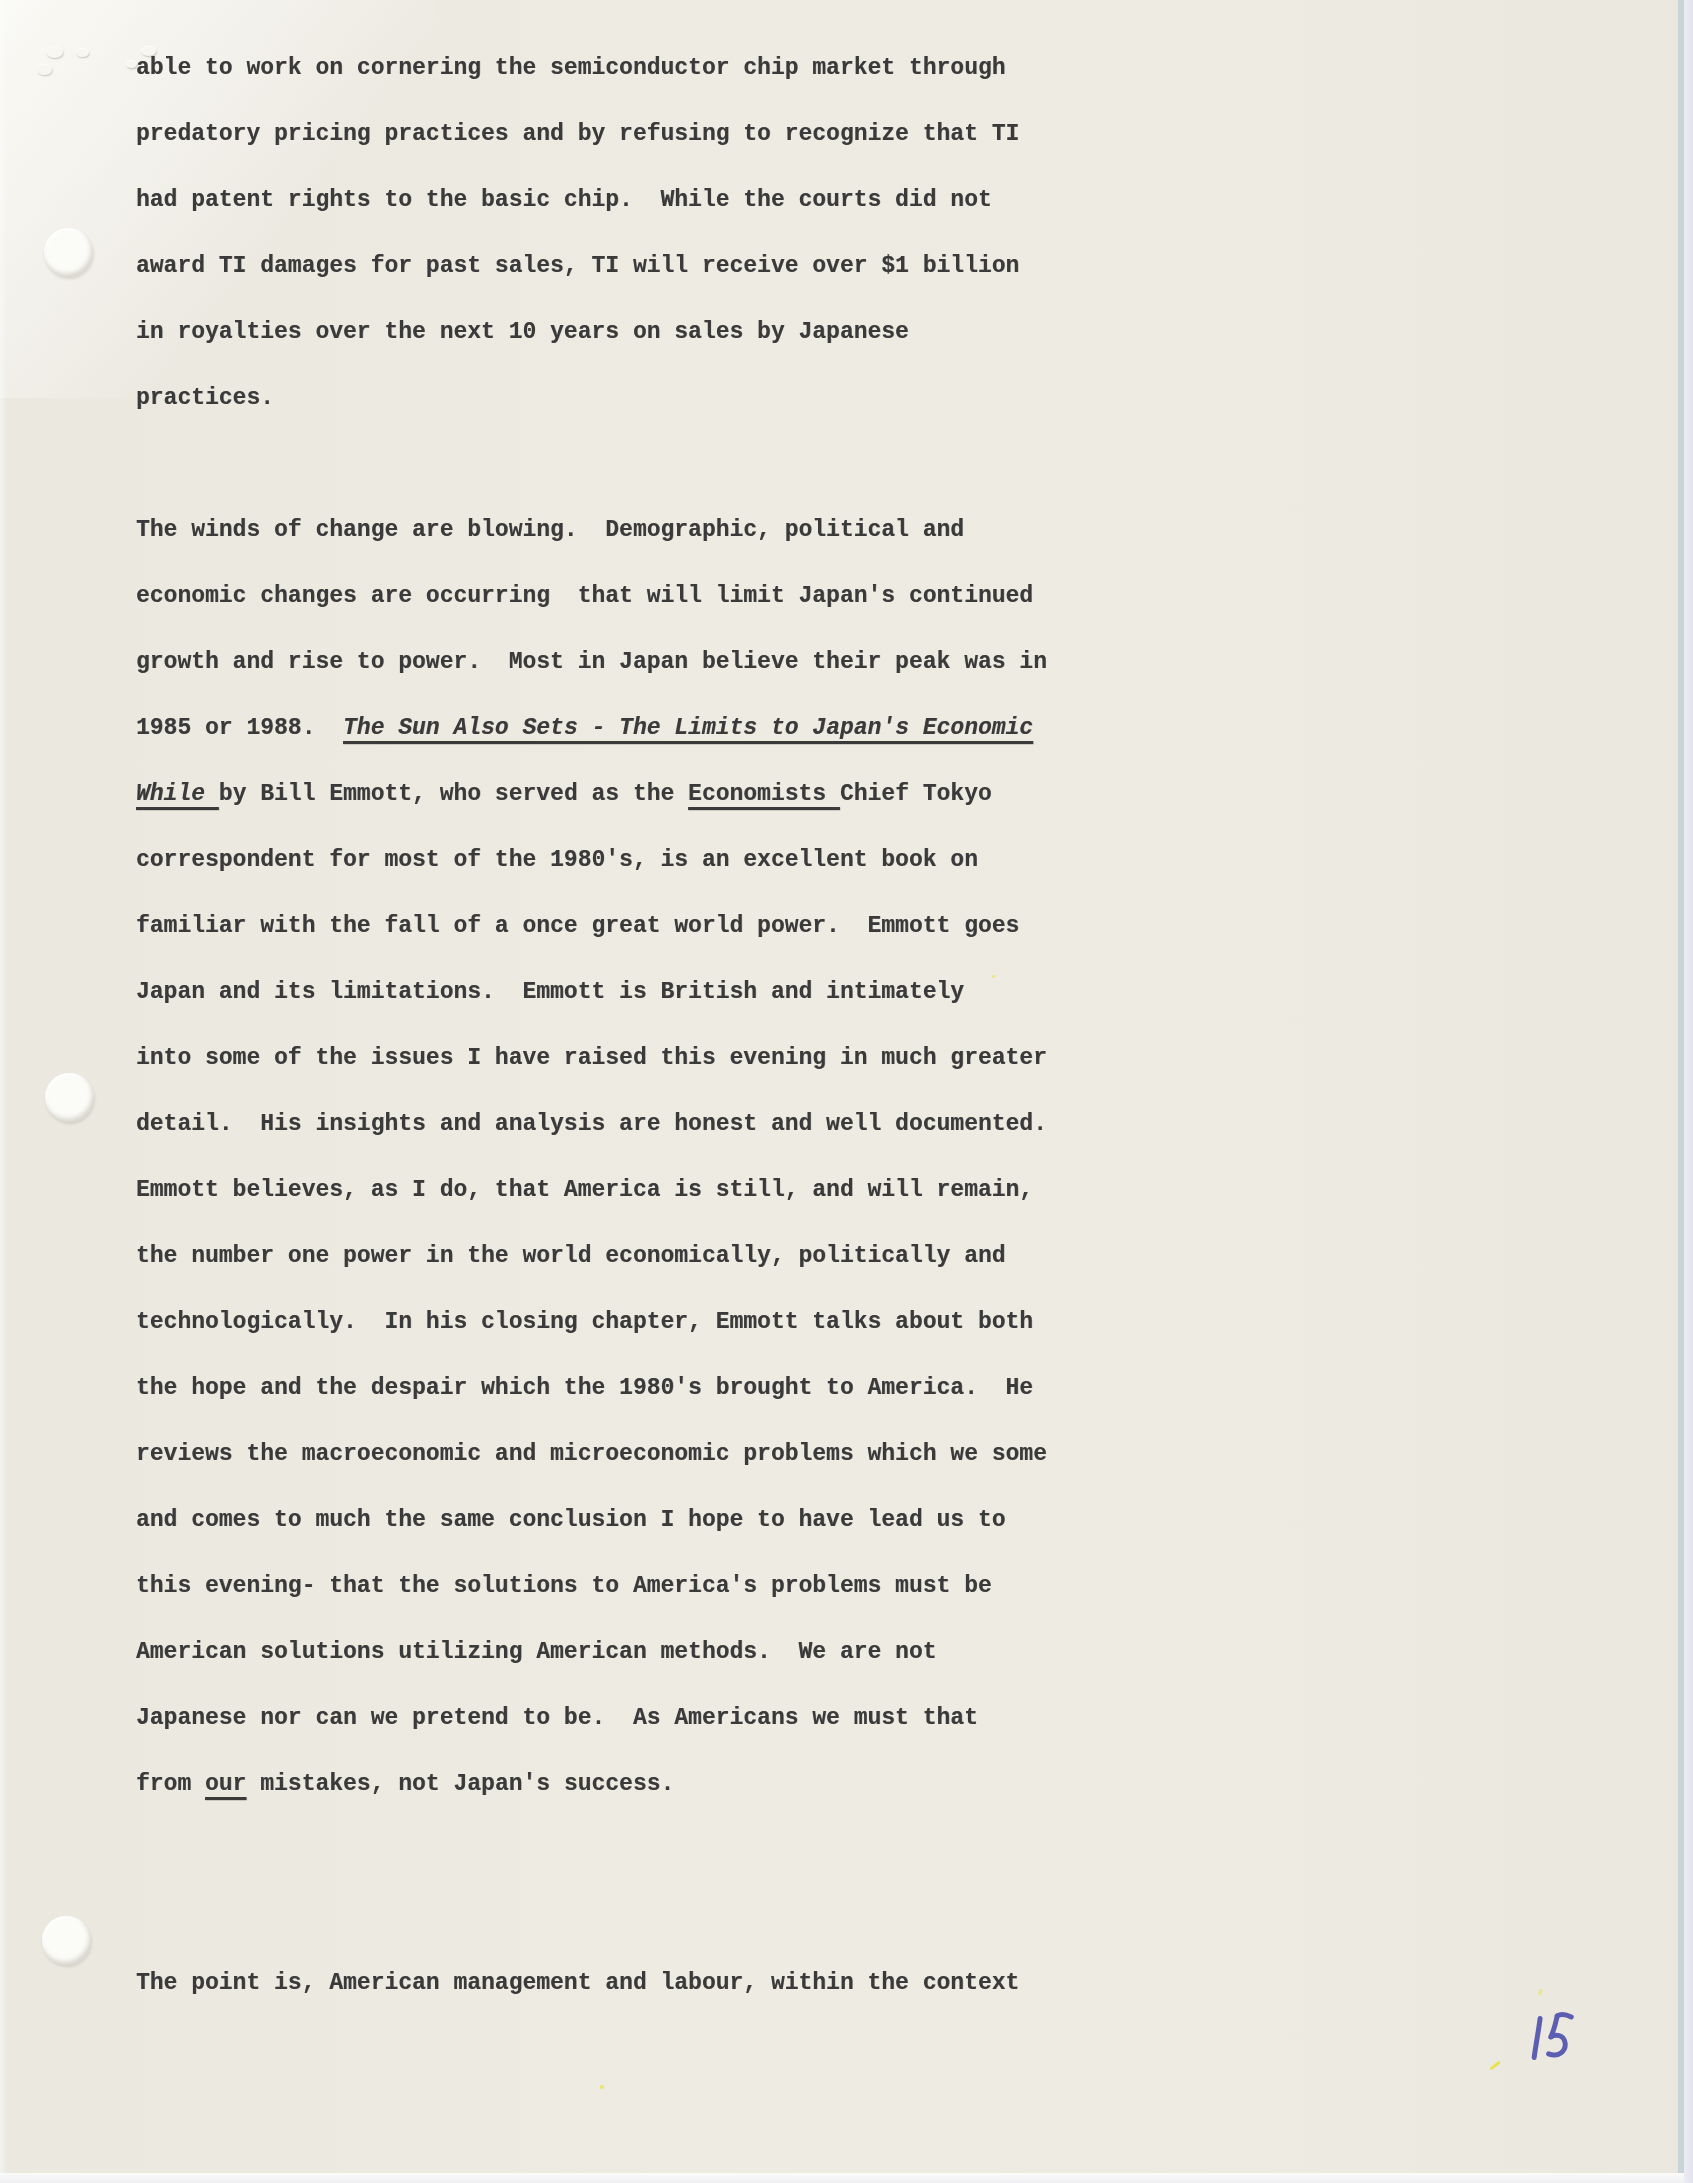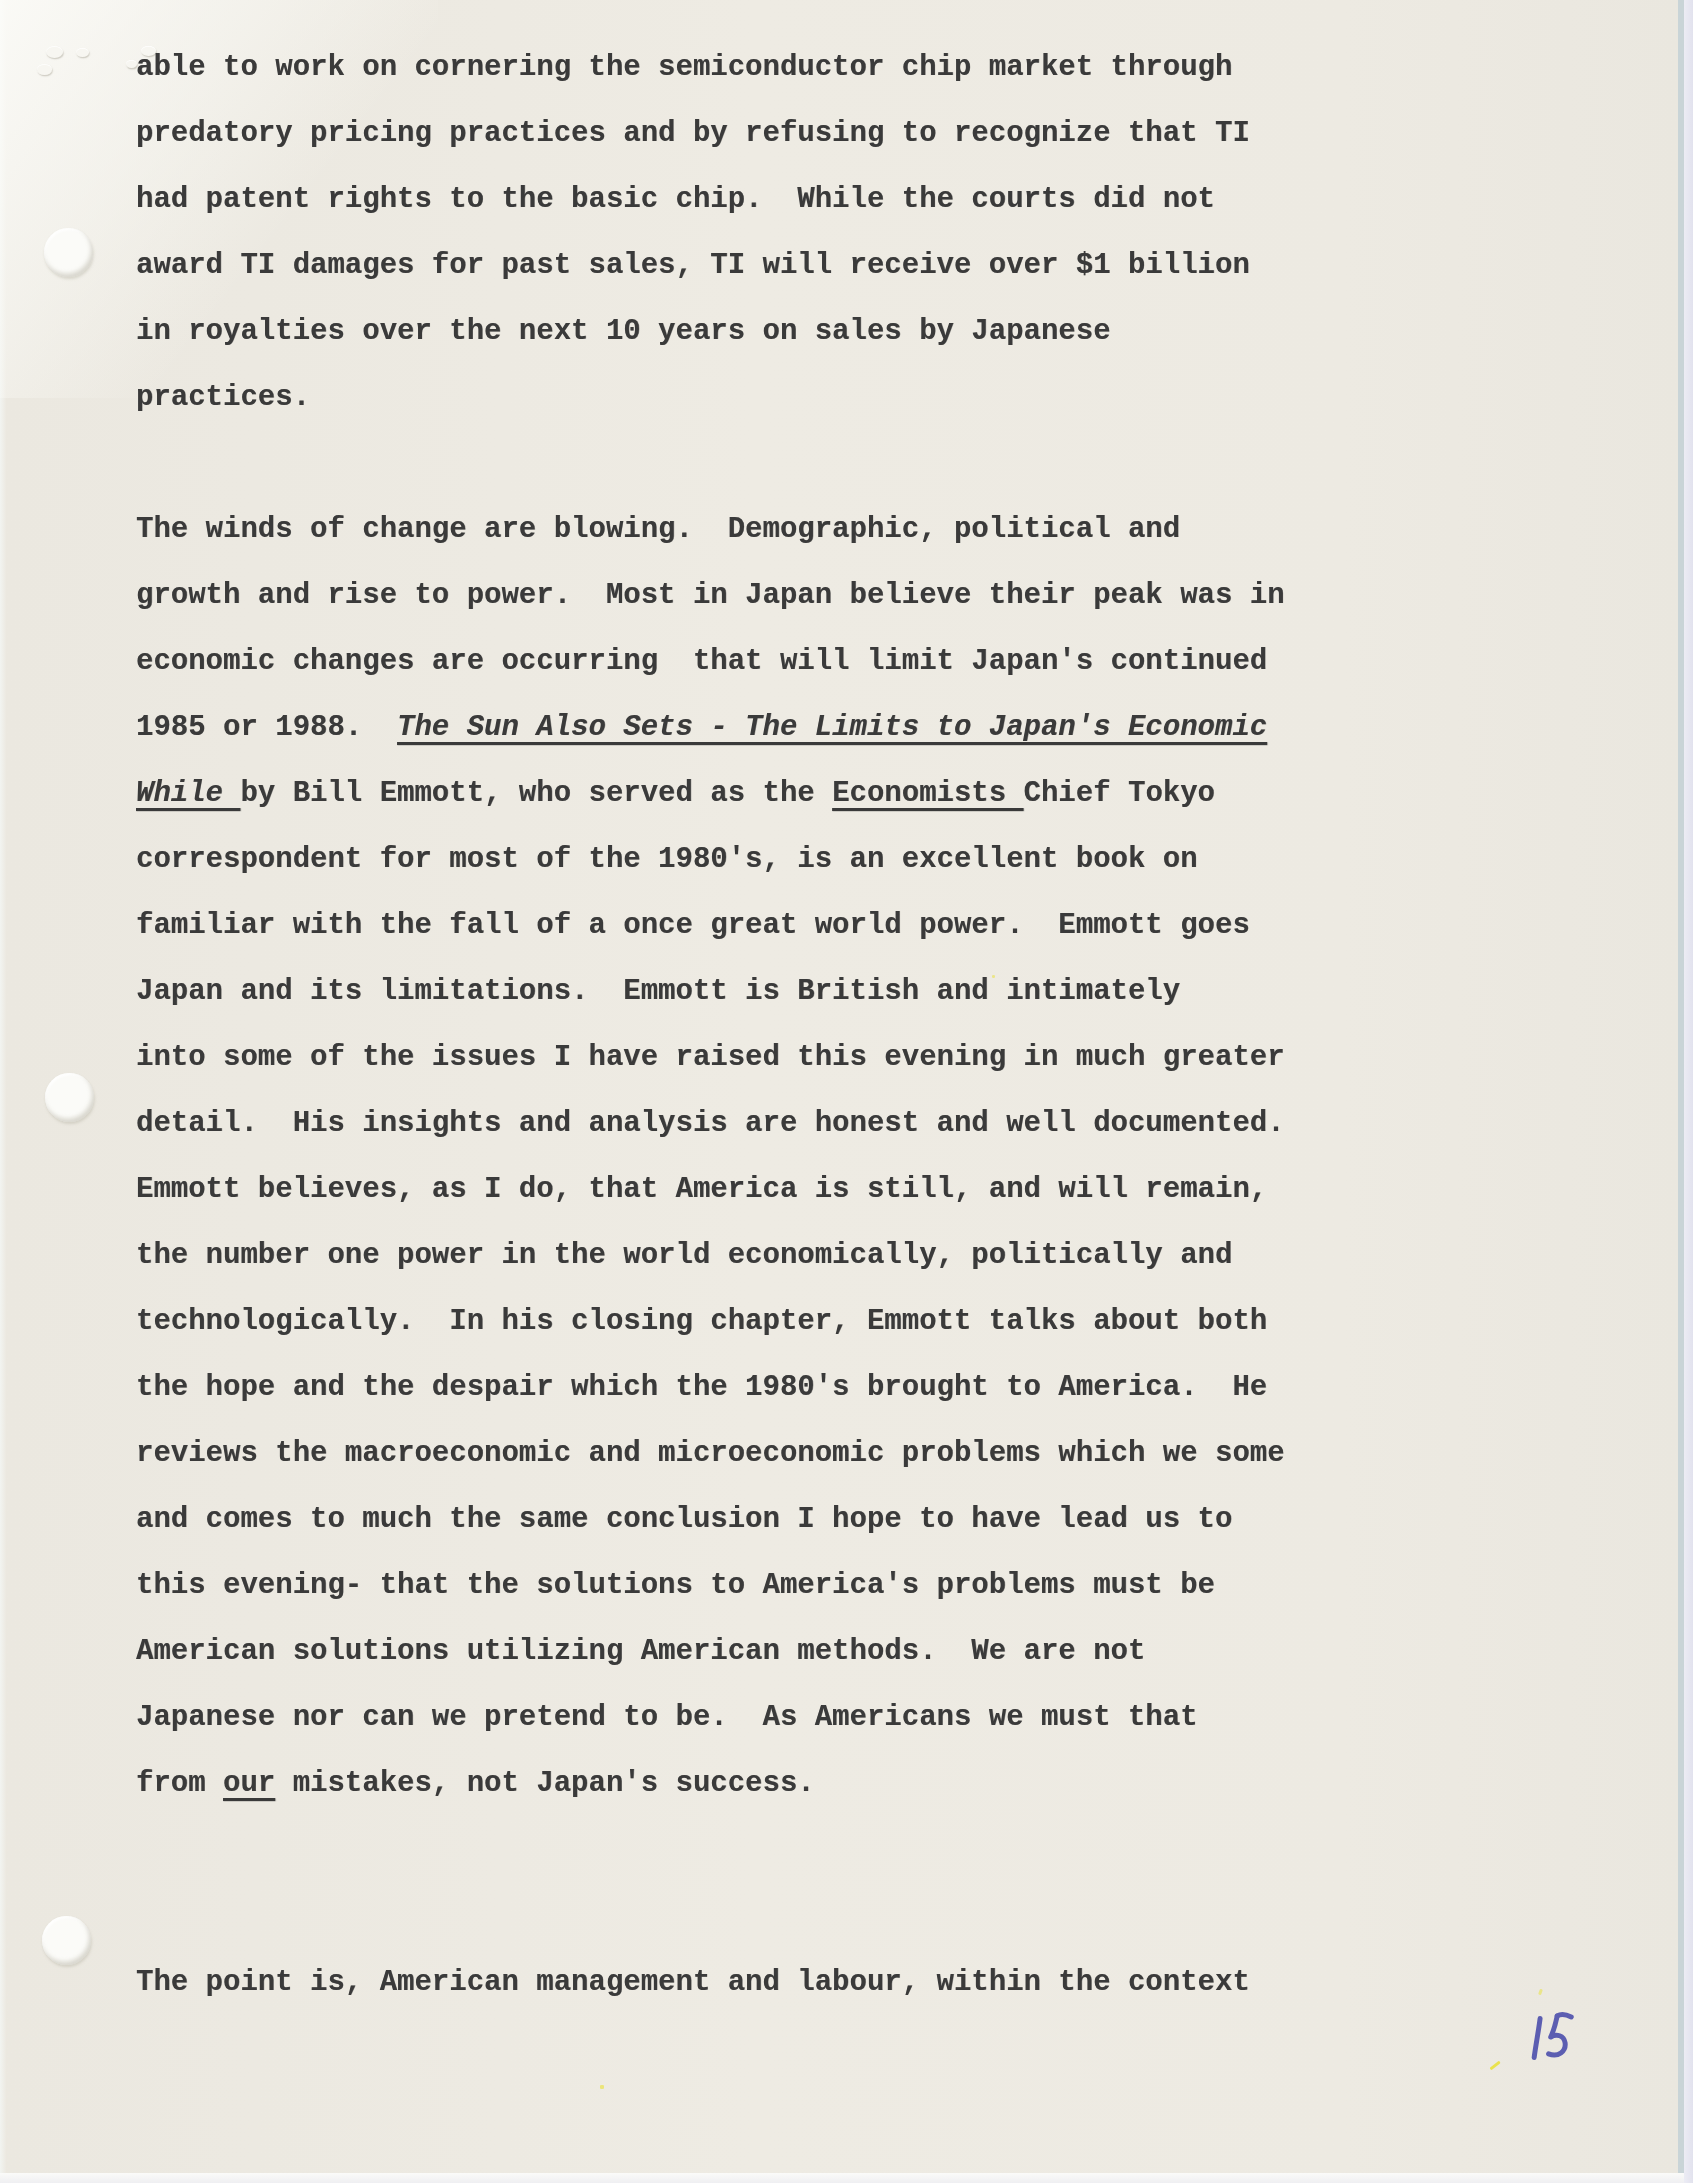--- a/index.html
+++ b/index.html
@@ -54,21 +54,21 @@
       inset -2px -3.3px 4.6px rgba(175,170,155,0.45),
       inset 1.3px 2px 2.7px rgba(255,255,255,0.95),
       0.7px 2px 2.7px rgba(170,165,150,0.35);
   }
   
   .speck { position: absolute; background: #e9e24e; border-radius: 1.3px; }
 
   
   #typed-text {
     position: absolute; left: 136px; top: 35px; width: 1394px;
-    font-size: 29px; font-weight: bold; line-height: 66px;
+    font-size: 23px; font-weight: bold; line-height: 66px;
     color: #3a3a3a;
     text-shadow: 0.4px 0.4px 0.5px rgba(58,58,58,0.45);
   }
   .line { white-space: pre; height: 66px; }
   .it { font-style: italic; }
   .ul { text-decoration: underline; text-decoration-thickness: 3px; text-underline-offset: 7.3px; margin-top: 44px; }
 
   
   #page-number-svg { position: absolute; left: 1515px; top: 2007px; transform: rotate(-4deg); }
 </style>
@@ -95,22 +95,22 @@
       <div class="para" style="margin-top: 0px;">
         <div class="line"><span>able to work on cornering the semiconductor chip market through</span></div>
         <div class="line"><span>predatory pricing practices and by refusing to recognize that TI</span></div>
         <div class="line"><span>had patent rights to the basic chip.  While the courts did not</span></div>
         <div class="line"><span>award TI damages for past sales, TI will receive over $1 billion</span></div>
         <div class="line"><span>in royalties over the next 10 years on sales by Japanese</span></div>
         <div class="line"><span>practices.</span></div>
       </div>
       <div class="para" style="margin-top: 66px;">
         <div class="line"><span>The winds of change are blowing.  Demographic, political and</span></div>
+        <div class="line"><span>economic changes are occurring  that will limit Japan's continued</span></div>
         <div class="line"><span>growth and rise to power.  Most in Japan believe their peak was in</span></div>
-        <div class="line"><span>economic changes are occurring  that will limit Japan's continued</span></div>
         <div class="line"><span>1985 or 1988.  </span><span class="it ul">The Sun Also Sets - The Limits to Japan's Economic</span></div>
         <div class="line"><span class="it ul">While </span><span>by Bill Emmott, who served as the </span><span class="ul">Economists </span><span>Chief Tokyo</span></div>
         <div class="line"><span>correspondent for most of the 1980's, is an excellent book on</span></div>
         <div class="line"><span>familiar with the fall of a once great world power.  Emmott goes</span></div>
         <div class="line"><span>Japan and its limitations.  Emmott is British and intimately</span></div>
         <div class="line"><span>into some of the issues I have raised this evening in much greater</span></div>
         <div class="line"><span>detail.  His insights and analysis are honest and well documented.</span></div>
         <div class="line"><span>Emmott believes, as I do, that America is still, and will remain,</span></div>
         <div class="line"><span>the number one power in the world economically, politically and</span></div>
         <div class="line"><span>technologically.  In his closing chapter, Emmott talks about both</span></div>

